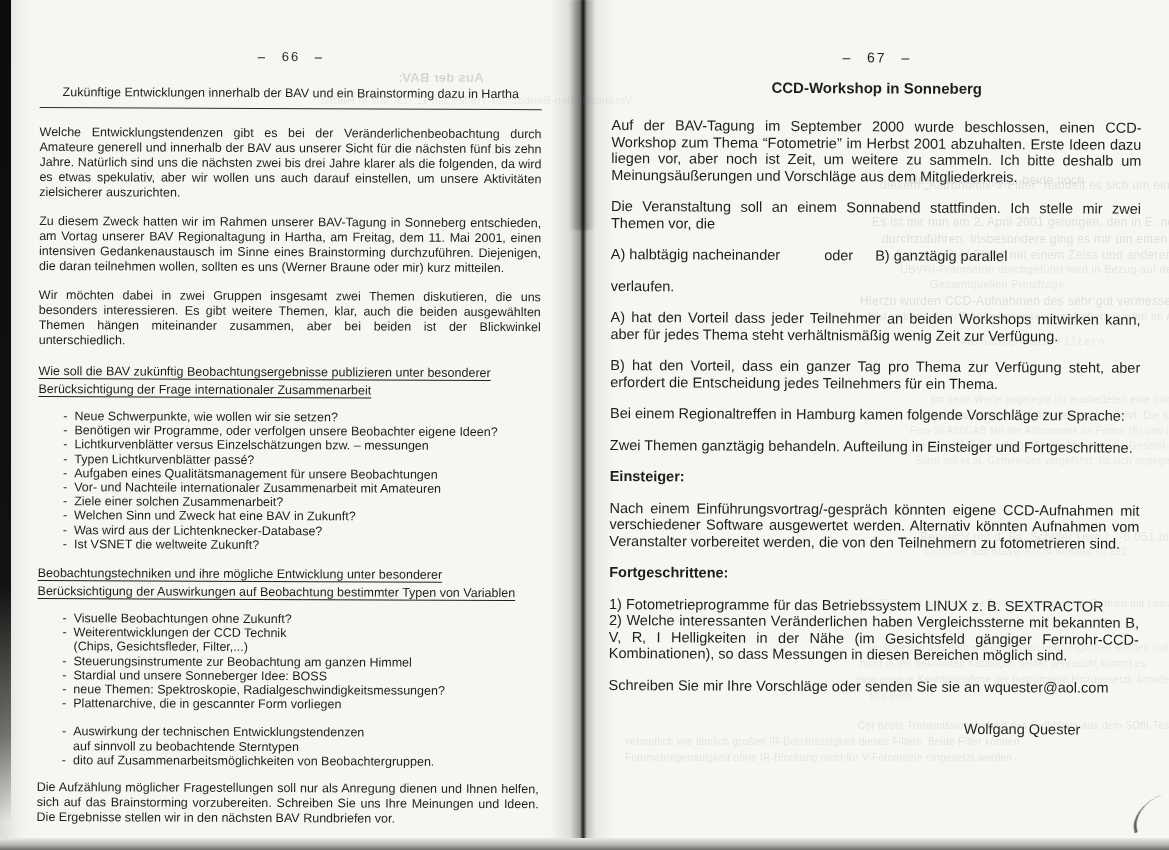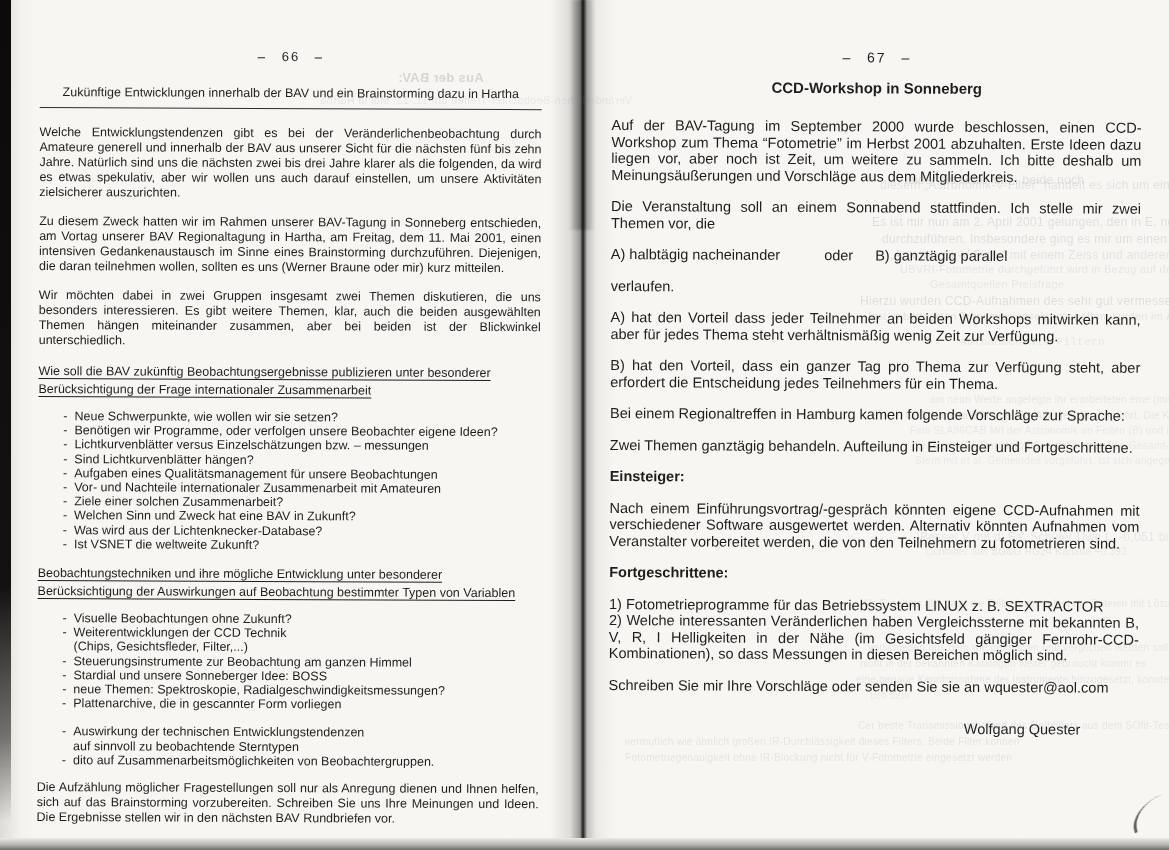--- a/index.html
+++ b/index.html
@@ -122,21 +122,21 @@
         <li>
           <span class="dash">-</span>
           <span class="txt">Benötigen wir Programme, oder verfolgen unsere Beobachter eigene Ideen?</span>
         </li>
         <li>
           <span class="dash">-</span>
           <span class="txt">Lichtkurvenblätter versus Einzelschätzungen bzw. – messungen</span>
         </li>
         <li>
           <span class="dash">-</span>
-          <span class="txt">Sind Lichtkurvenblätter hängen?</span>
+          <span class="txt">Typen Lichtkurvenblätter passé?</span>
         </li>
         <li>
           <span class="dash">-</span>
           <span class="txt">Aufgaben eines Qualitätsmanagement für unsere Beobachtungen</span>
         </li>
         <li>
           <span class="dash">-</span>
           <span class="txt">Vor- und Nachteile internationaler Zusammenarbeit mit Amateuren</span>
         </li>
         <li>

